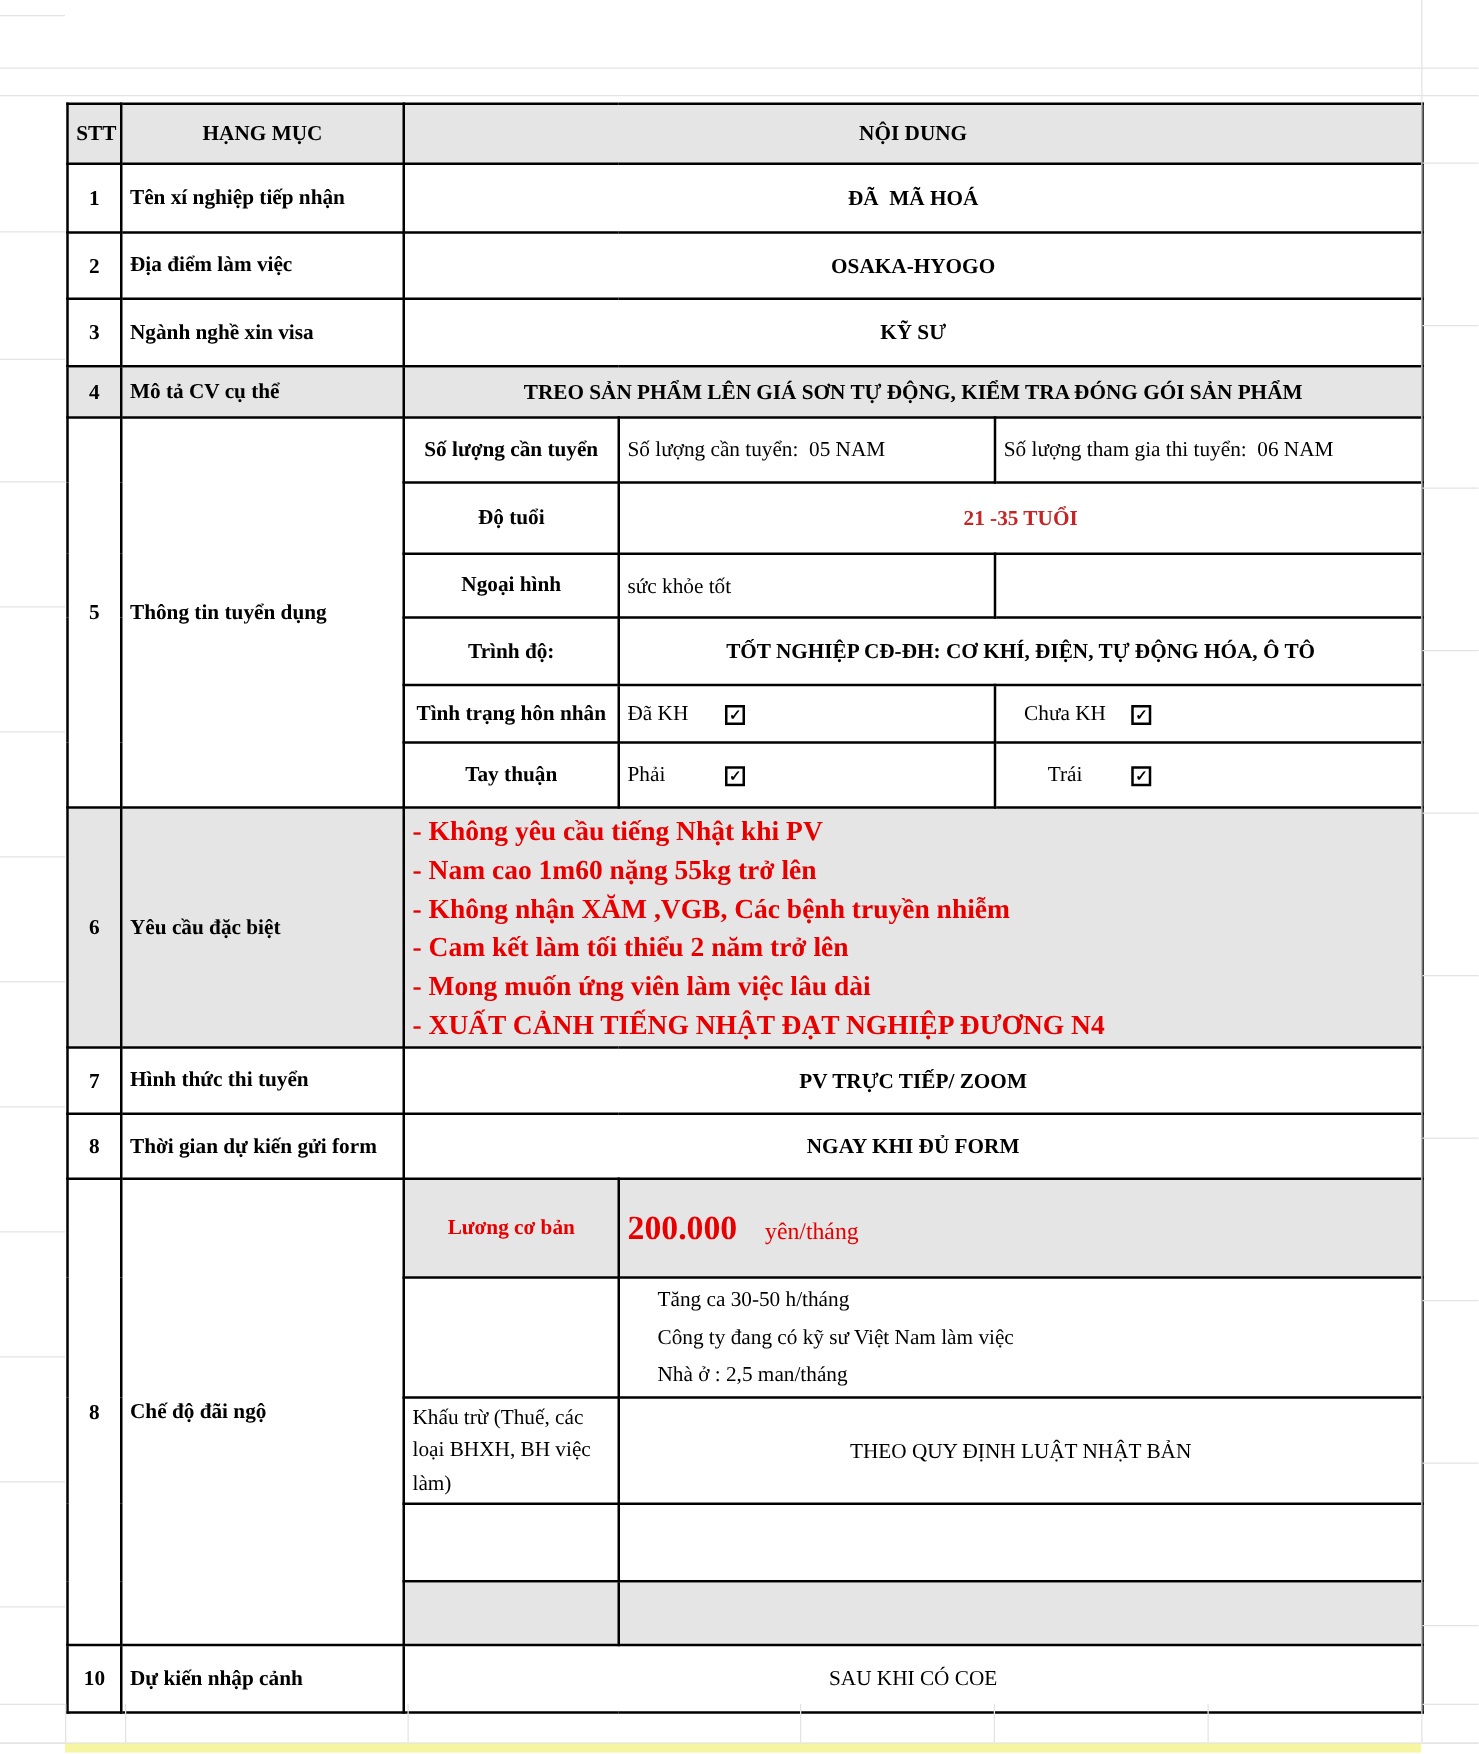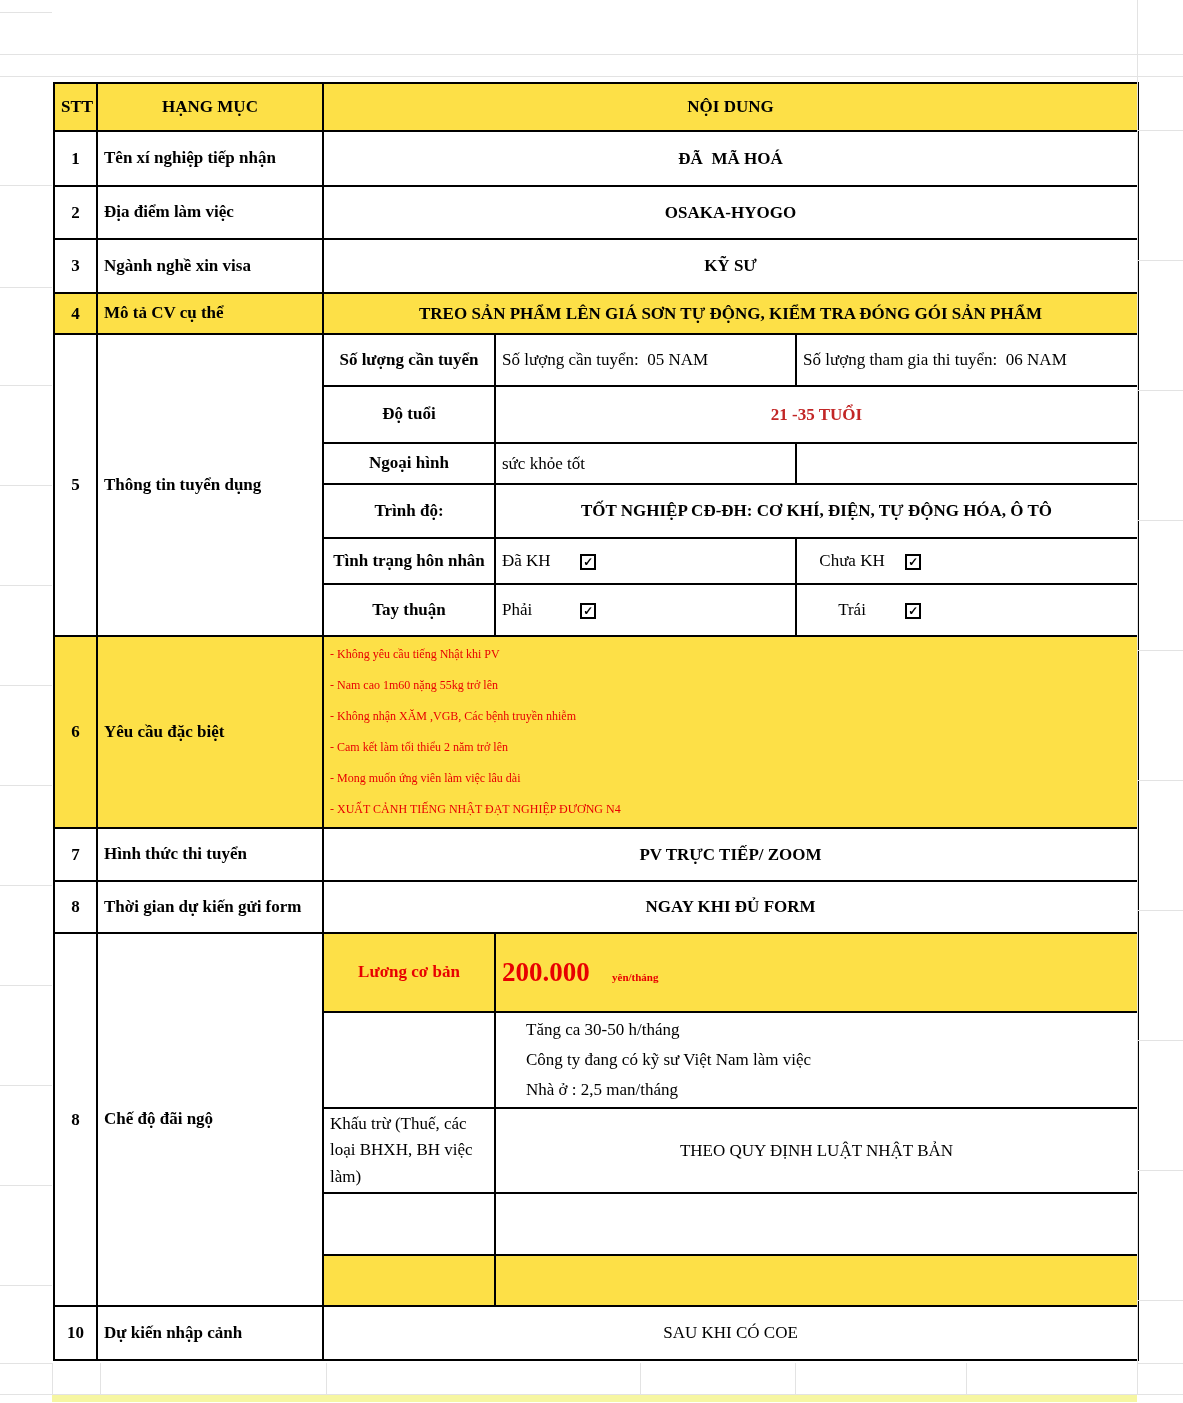--- a/index.html
+++ b/index.html
@@ -11,45 +11,45 @@
   .page-title {
     position:absolute; left:0; top:0; width:1183px; height:52px;
     display:flex; align-items:center; justify-content:center;
     font-size:23px; font-weight:bold; color:#e80000; letter-spacing:.5px;
   }
   .gridline { position:absolute; background:#e3e3e3; }
   .yellow-strip { position:absolute; left:52px; top:1394px; width:1085px; height:8px; background:#f6f6a2; }
 
   table.job { position:absolute; left:53px; top:82px; width:1084px; border-collapse:collapse; table-layout:fixed; }
   table.job td { border:2px solid #000; padding:2px 6px; font-size:17px; vertical-align:middle; overflow:hidden; }
-  .green { background:#fde047; }
+  .green { background:#e5e5e5; }
   .b { font-weight:bold; }
   .c { text-align:center; }
   .red { color:#e80000; }
   .red2 { color:#c22626; }
   .num { text-align:center; font-weight:bold; }
   .lab { font-weight:bold; padding-left:8px; line-height:1.35; }
   .sublab { font-weight:bold; padding-left:6px; line-height:1.3;text-align:center; }
   .plain-left { padding-left:10px; }
   .prewrap { white-space:pre-wrap;margin-top:45px; }
   .hdr { font-size:18px; font-weight:bold; text-align:center; }
   .req-lines { padding-left:14px; }
-  .req-lines div { color:#e80000; font-weight:normal; line-height:31px; font-size:12px; }
+  .req-lines div { color:#e80000; font-weight:bold; line-height:31px; font-size:22px; }
   .benefit-lines { padding-left:10px; }
   .benefit-lines div { line-height:30px;margin-left:24px; }
   .opt-label { display:inline-block; width:74px; }
   .opt-label-r { display:inline-block; width:98px;text-align:center; }
   .checkbox {
     display:inline-flex; width:16px; height:16px; border:2px solid #000;
     align-items:center; justify-content:center; font-size:12px; font-weight:bold;
     vertical-align:middle; background:#fff; line-height:1;
   }
   .salary-cell { padding-left:45px; }
   .salary-amount { font-size:27px; font-weight:bold; color:#e80000; }
-  .salary-unit { font-size:11px; font-weight:bold; color:#e80000; margin-left:18px; }
+  .salary-unit { font-size:19px; font-weight:normal; color:#e80000; margin-left:18px; }
   .khautru-lab { padding-left:8px; line-height:1.55; font-weight:normal; }
 </style>
 </head>
 <body>
 
 <div class="page">
 
   <div class="yellow-strip"></div>
 
   <table class="job">
@@ -96,21 +96,21 @@
       <td class="num" rowspan="6">5</td>
       <td class="lab" rowspan="6">Thông tin tuyển dụng</td>
       <td class="sublab">Số lượng cần tuyển</td>
       <td class="plain-left prewrap">Số lượng cần tuyển:  05 NAM</td>
       <td class="plain-left prewrap">Số lượng tham gia thi tuyển:  06 NAM</td>
     </tr>
     <tr style="height:57px">
       <td class="sublab">Độ tuổi</td>
       <td class="c b red2" colspan="2">21 -35 TUỔI</td>
     </tr>
-    <tr style="height:41px">
+    <tr style="height:51px">
       <td class="sublab">Ngoại hình</td>
       <td class="plain-left">sức khỏe tốt</td>
       <td></td>
     </tr>
     <tr style="height:54px">
       <td class="sublab">Trình độ:</td>
       <td class="c b" colspan="2">TỐT NGHIỆP CĐ-ĐH: CƠ KHÍ, ĐIỆN, TỰ ĐỘNG HÓA, Ô TÔ</td>
     </tr>
     <tr style="height:46px">
       <td class="sublab">Tình trạng hôn nhân</td>

